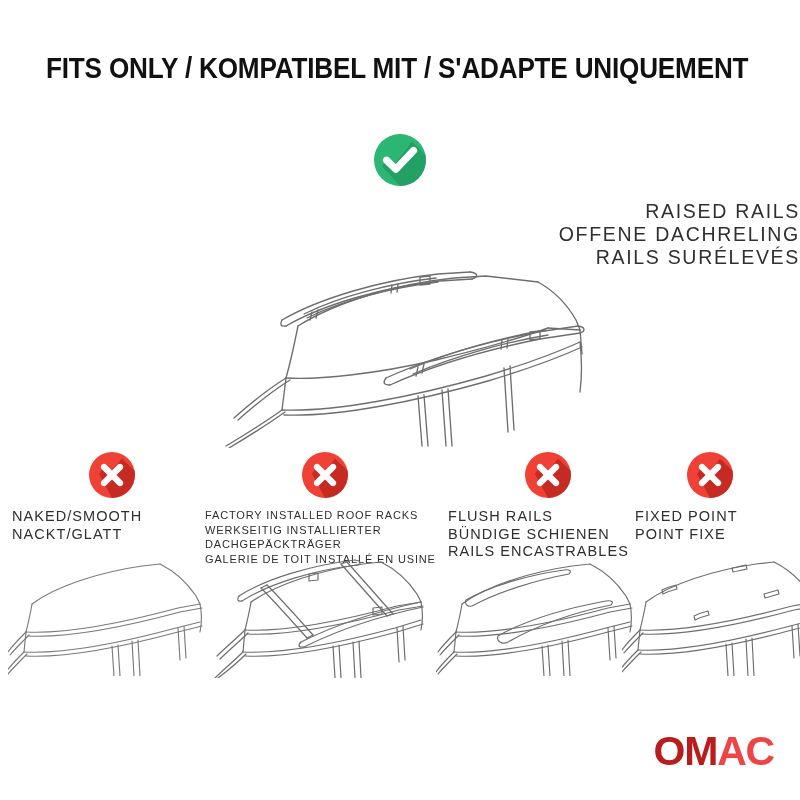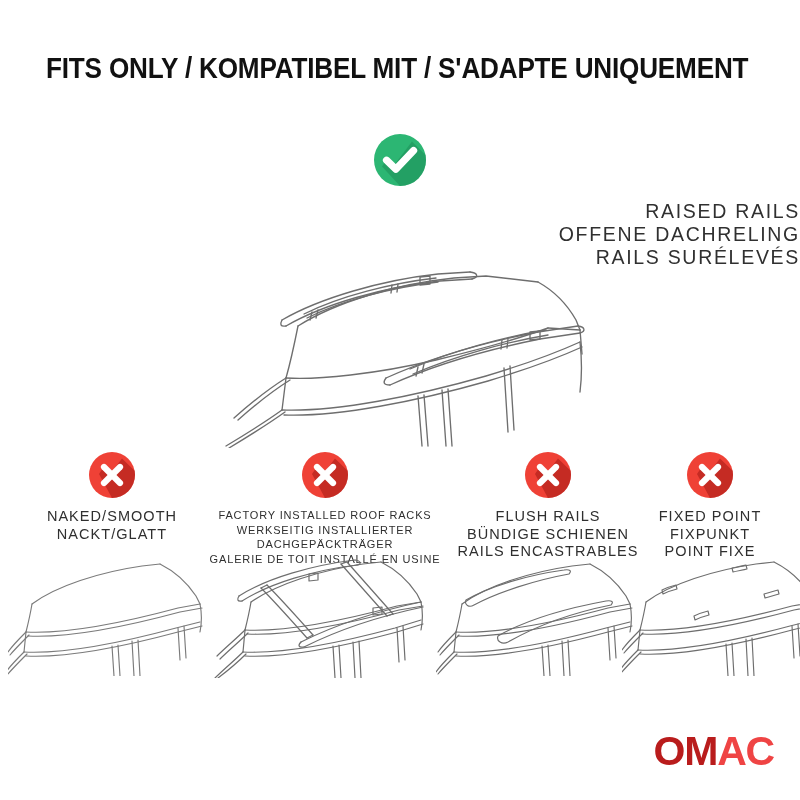--- a/index.html
+++ b/index.html
@@ -71,21 +71,21 @@
     left: 186px;
     top: 268px;
     width: 430px;
     height: 180px;
   }
 
   
   .col {
     position: absolute;
     top: 452px;
-    text-align: center;
+    text-align: left;
   }
   .col .x-badge { width: 46px; height: 46px; }
   .col .labels {
     margin-top: 10px;
     color: #2f2f2f;
   }
   .col .labels .lbl {
     display: block;
     white-space: nowrap;
   }
@@ -258,21 +258,20 @@
   <svg class="x-badge badge" viewBox="0 0 46 46">
     <circle cx="23" cy="23" r="23" fill="#EF4136"></circle>
     <path d="M23 46a23 23 0 0 0 23-23 23 23 0 0 0-.4-4.3L33 6.5 23.5 19 16 13 10 22z" fill="#A91C17" opacity="0.6"></path>
     <g stroke="#ffffff" stroke-width="6.2" stroke-linecap="round">
       <line x1="15" y1="15" x2="31" y2="31"></line>
       <line x1="31" y1="15" x2="15" y2="31"></line>
     </g>
   </svg>
   <div class="labels">
     <span class="lbl">FIXED POINT</span>
-    <span class="lbl">FIXPUNKT</span>
     <span class="lbl">POINT FIXE</span>
   </div>
 </div>
 
 <svg id="art-naked" class="col-art" viewBox="0 0 200 120">
   <g fill="none" stroke="#7B7B7B" stroke-width="1.15" stroke-linecap="round" stroke-linejoin="round">
     <path d="M24 48 C48 30 92 16 134 10 L152 8"></path>
     <path d="M152 8 C168 16 180 28 188 40 L192 48"></path>
     <path d="M24 48 C22 60 20 68 18 76"></path>
     <path d="M18 76 C58 78 118 66 170 52 L192 48"></path>

